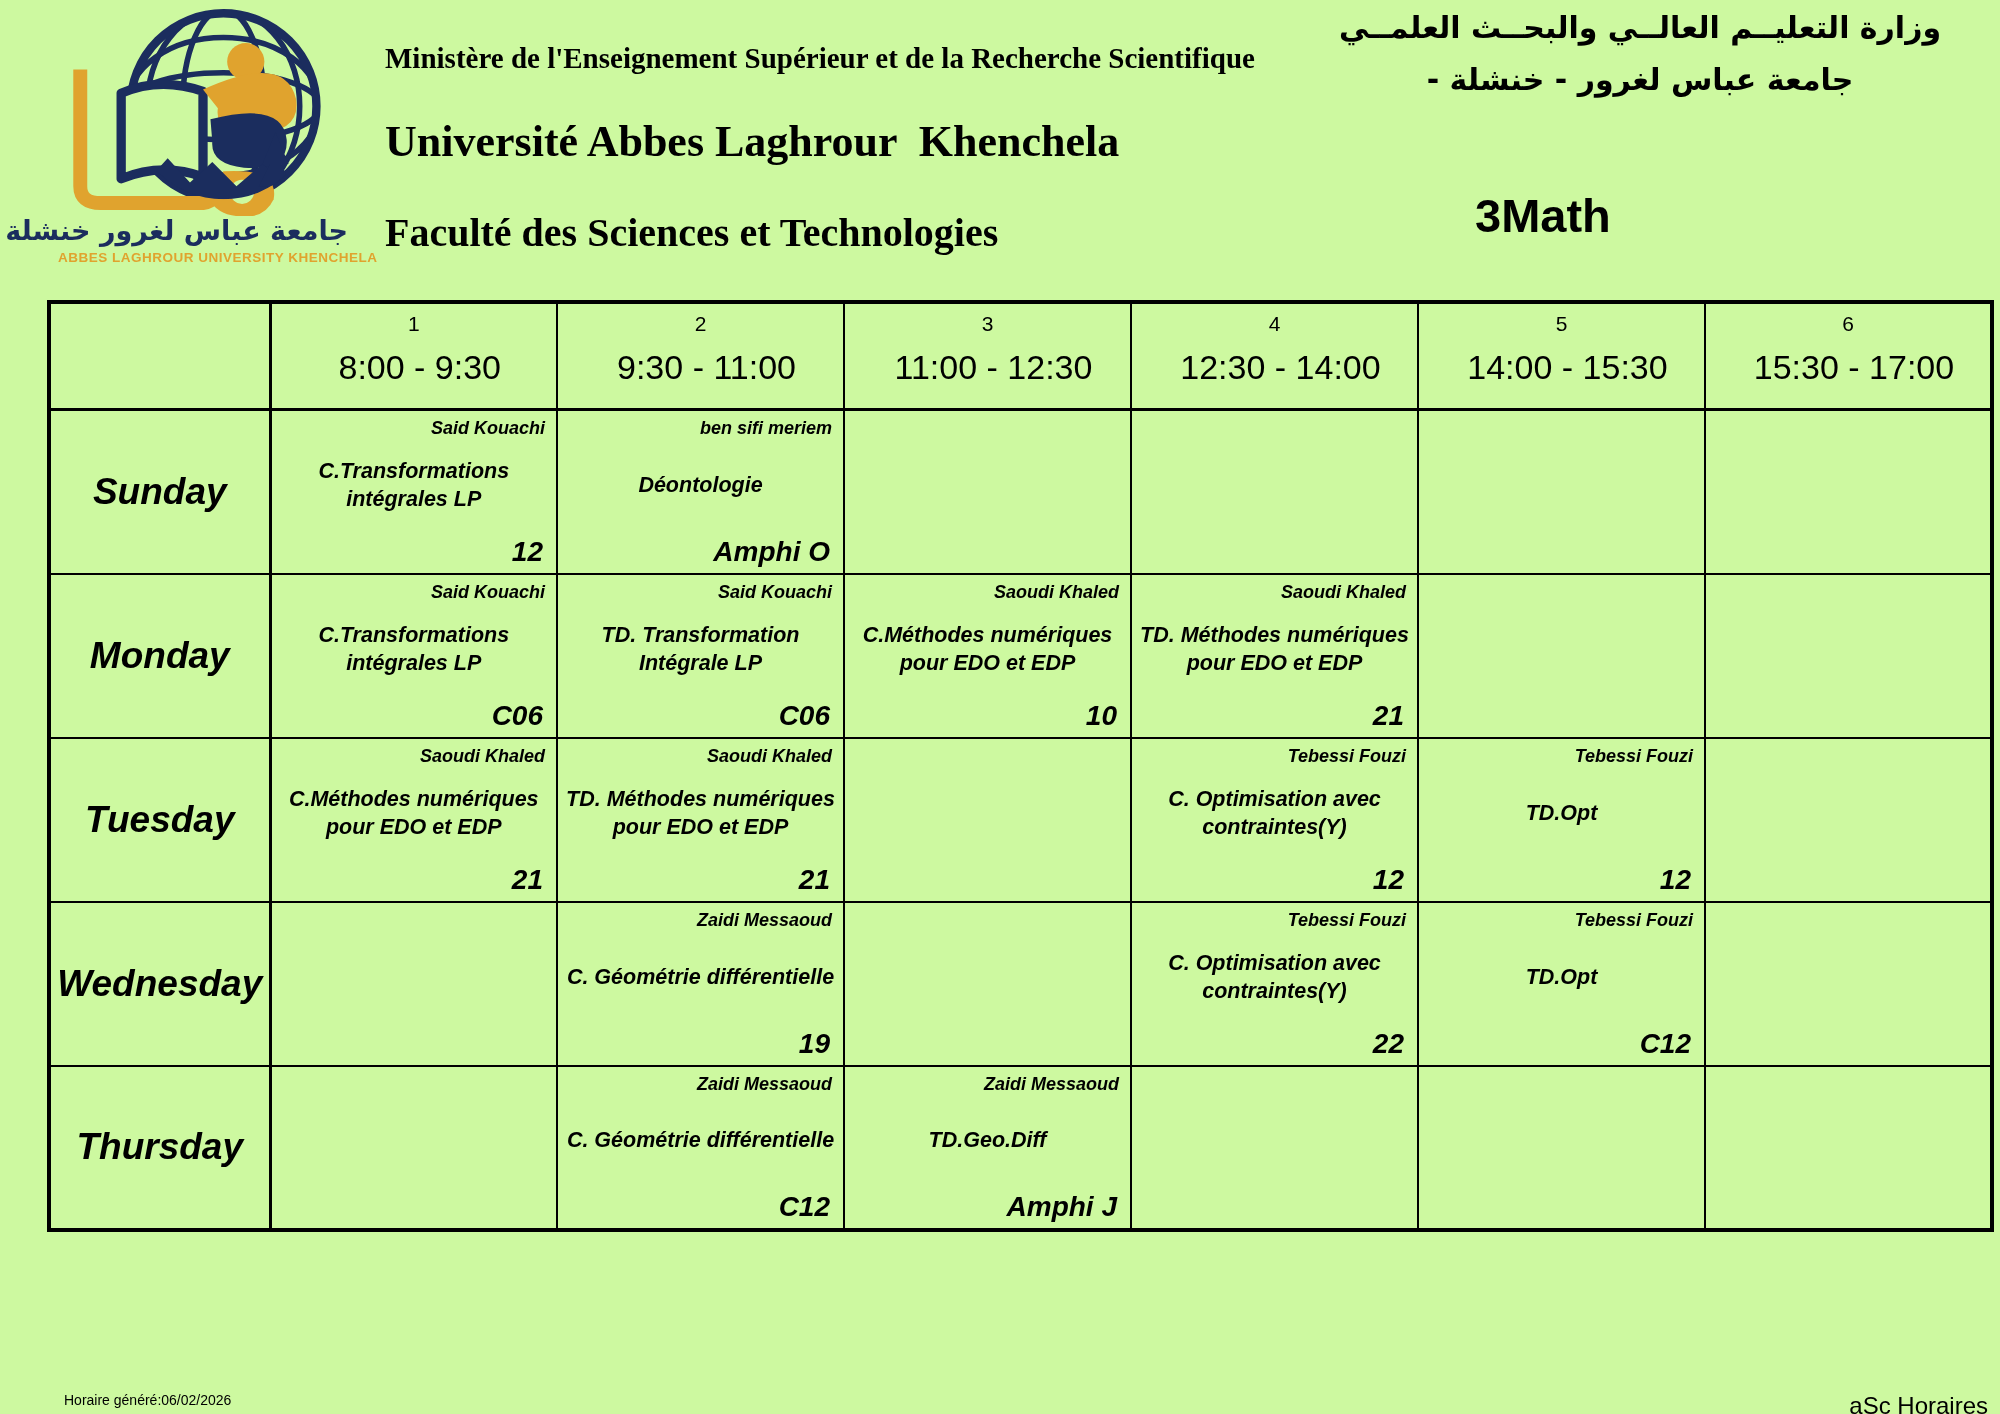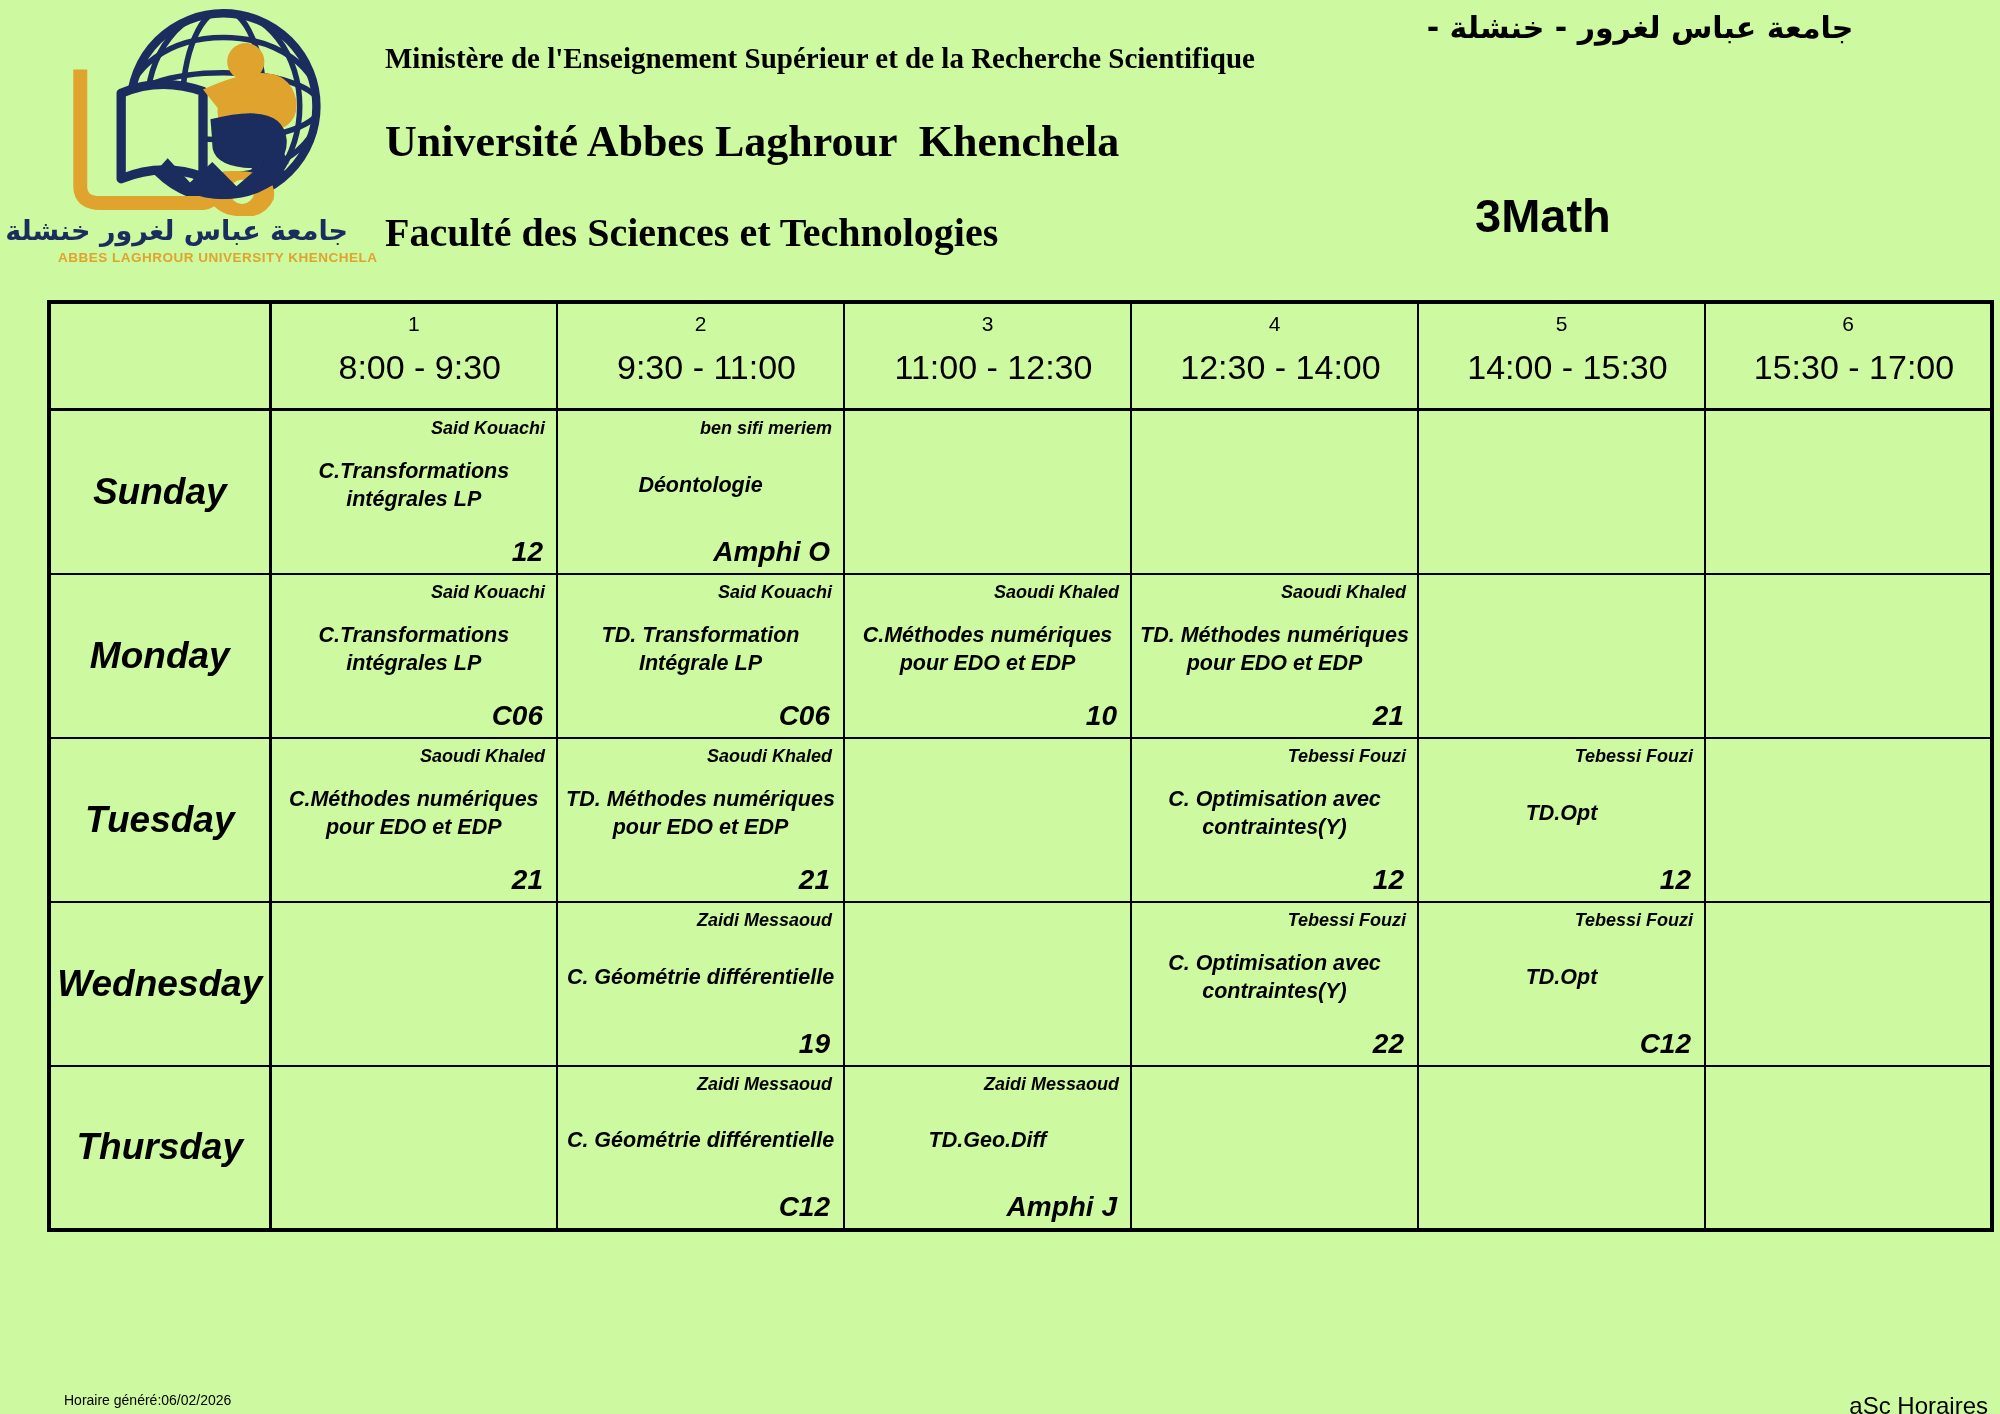--- a/index.html
+++ b/index.html
@@ -89,20 +89,21 @@
     <div class="logo-en">ABBES LAGHROUR UNIVERSITY KHENCHELA</div>
   </div>
 
   <div id="fr-block">
     <div class="fr-line1">Ministère de l'Enseignement Supérieur et de la Recherche Scientifique</div>
     <div class="fr-line2">Université Abbes Laghrour  Khenchela</div>
     <div class="fr-line3">Faculté des Sciences et Technologies</div>
   </div>
 
   <div id="ar-block">
+    <div>وزارة التعليــم العالــي والبحــث العلمــي</div>
     <div>جامعة عباس لغرور  - خنشلة -</div>
   </div>
 
   <div id="group-name">3Math</div>
 
   <table id="tt">
     <colgroup>
       <col style="width:221px">
       <col style="width:287px">
         <col style="width:287px">

